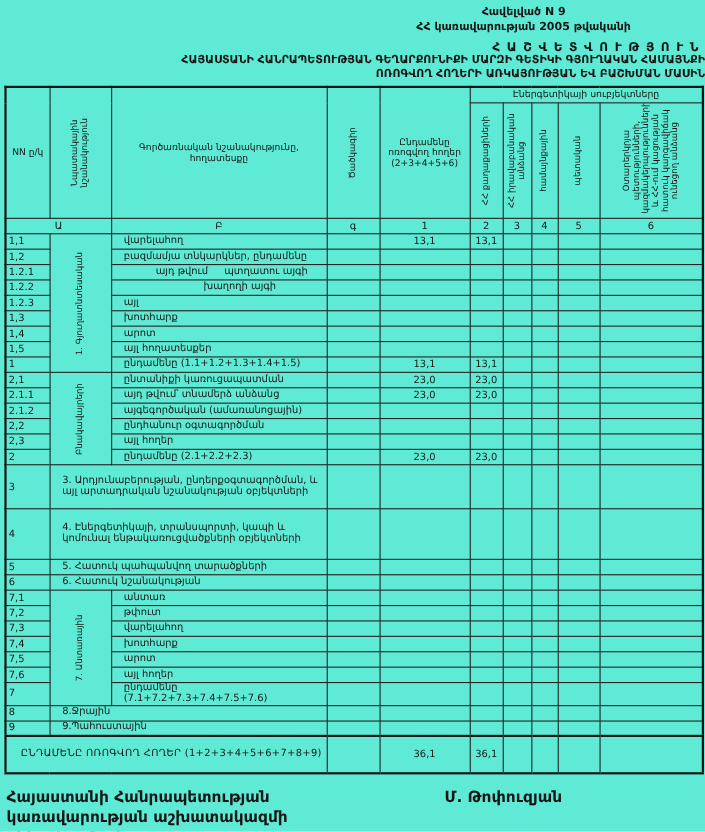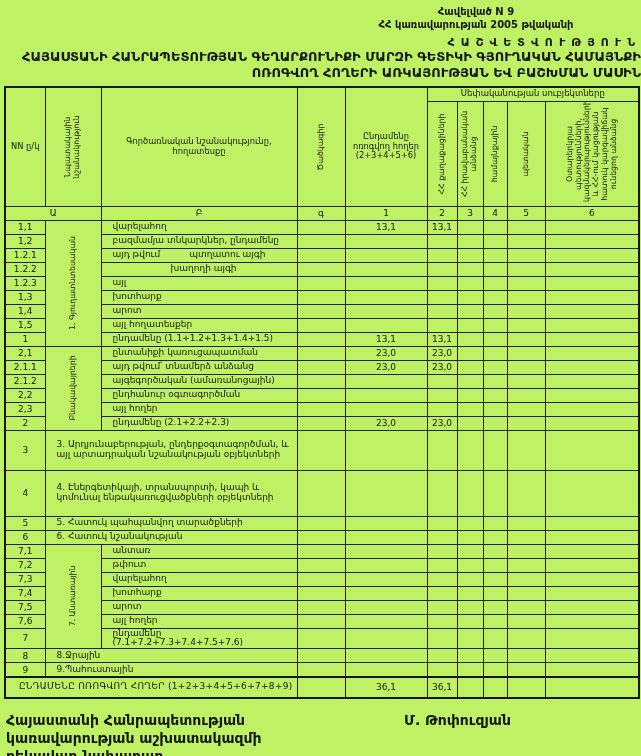--- a/index.html
+++ b/index.html
@@ -1,43 +1,43 @@
 <!DOCTYPE html>
 <html><head>
 <meta charset="utf-8">
 <style>
   html,body{margin:0;padding:0;background:#e8e8e8;}
-  .page{position:relative;width:641px;height:756px;background:#bef264;color:#161616;
+  .page{position:relative;width:641px;height:756px;background:#5eead4;color:#161616;
         font-family:"DejaVu Sans",sans-serif;overflow:hidden;}
   .appendix{margin:6px 26px 0 auto;width:278px;text-align:center;font-weight:bold;
             font-size:10px;line-height:1.25;}
   .titleblock{text-align:right;font-weight:bold;margin-top:5px;}
   .t1{font-size:11px;letter-spacing:6px;}
-  .t2{font-size:13px;line-height:1.25;}
+  .t2{font-size:10px;line-height:1.25;}
   table{border-collapse:collapse;table-layout:fixed;width:634px;margin:4px 3px 0 4px;
         border:2px solid #161616;}
   th,td{border:1px solid #242424;padding:0 2px;font-size:9px;overflow:hidden;
         vertical-align:middle;}
   thead th{font-weight:normal;font-size:8.3px;line-height:1.15;text-align:center;}
   .hh-group{height:13px;font-size:8.5px;}
   .vrow th{height:104px;}
   .vcell{position:relative;}
   .vtext{position:absolute;top:50%;left:50%;transform:translate(-50%,-50%) rotate(-90deg);
          text-align:center;font-size:7.8px;line-height:1.12;white-space:normal;}
   .vw110{width:108px;} .vw100{width:96px;} .vw120{width:118px;} .vw80{width:78px;} .vw94{width:92px;}
   .letters td{height:13px;text-align:center;font-size:9px;}
   tbody tr{height:14px;}
-  .c-no{text-align:center;white-space:nowrap;}
+  .c-no{text-align:left;white-space:nowrap;}
   .c-label{text-align:left;line-height:1.1;padding-left:11px;}
   .c-val{text-align:center;}
   .c-grand{text-align:center;letter-spacing:.3px;}
   .grand-row td{border-top:2px solid #161616;border-bottom:2px solid #161616;}
   .lbl-flex{vertical-align:middle;}
   .lbl-flex .inwrap{display:flex;width:100%;}
-  .lbl-left{white-space:nowrap;}
+  .lbl-left{white-space:nowrap;margin-left:29px;}
   .lbl-center{flex:1;text-align:center;}
   .sec-cell{padding:0;}
   .footer{display:flex;justify-content:space-between;align-items:flex-start;
           margin:12px 0 0 6px;font-weight:bold;font-size:14px;line-height:1.3;}
   .sig{margin-right:130px;}
 </style>
 </head>
 <body>
 
 <div class="page">
@@ -70,21 +70,21 @@
       <tr>
         <th rowspan="2">NN ը/կ</th>
         <th rowspan="2" class="vcell">
           <div class="vtext vw110">Նպատակային նշանակություն</div>
         </th>
         <th rowspan="2">Գործառնական նշանակությունը, հողատեսքը</th>
         <th rowspan="2" class="vcell">
           <div class="vtext vw110">Ծածկագիր</div>
         </th>
         <th rowspan="2">Ընդամենը ոռոգվող հողեր (2+3+4+5+6)</th>
-        <th colspan="5" class="hh-group">Սեփականության սուբյեկտները</th>
+        <th colspan="5" class="hh-group">Էներգետիկայի սուբյեկտները</th>
       </tr>
       <tr class="vrow">
         <th class="vcell">
           <div class="vtext vw100">ՀՀ քաղաքացիների</div>
         </th>
         <th class="vcell">
           <div class="vtext vw100">ՀՀ իրավաբանական անձանց</div>
         </th>
         <th class="vcell">
           <div class="vtext vw100">համայնքային</div>
@@ -429,21 +429,21 @@
           <td class="c-no">9</td>
           <td class="c-label" colspan="2">9.Պահուստային</td>
           <td class="c-val"></td>
           <td class="c-val"></td>
           <td class="c-val"></td>
           <td class="c-val"></td>
           <td class="c-val"></td>
           <td class="c-val"></td>
           <td class="c-val"></td>
         </tr>
-        <tr class="grand-row" style="height: 21px;">
+        <tr class="grand-row" style="height: 34px;">
           <td class="c-label c-grand" colspan="3">ԸՆԴԱՄԵՆԸ ՈՌՈԳՎՈՂ ՀՈՂԵՐ (1+2+3+4+5+6+7+8+9)</td>
           <td class="c-val"></td>
           <td class="c-val">36,1</td>
           <td class="c-val">36,1</td>
           <td class="c-val"></td>
           <td class="c-val"></td>
           <td class="c-val"></td>
           <td class="c-val"></td>
         </tr>
       </tbody>

